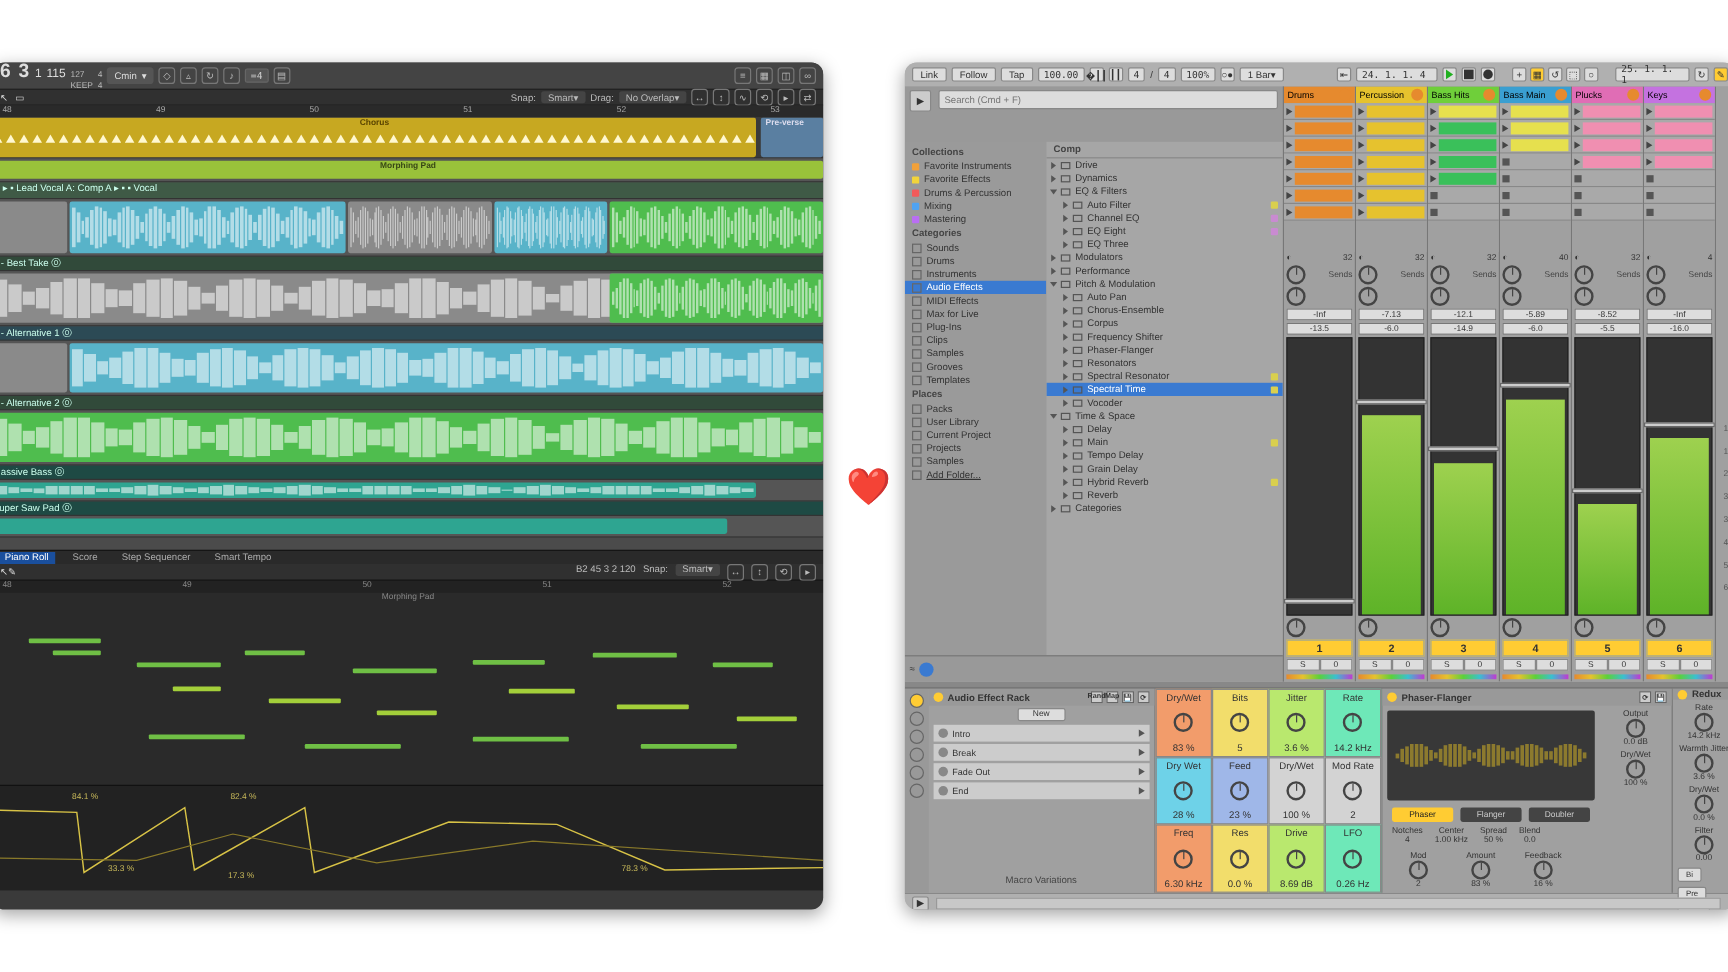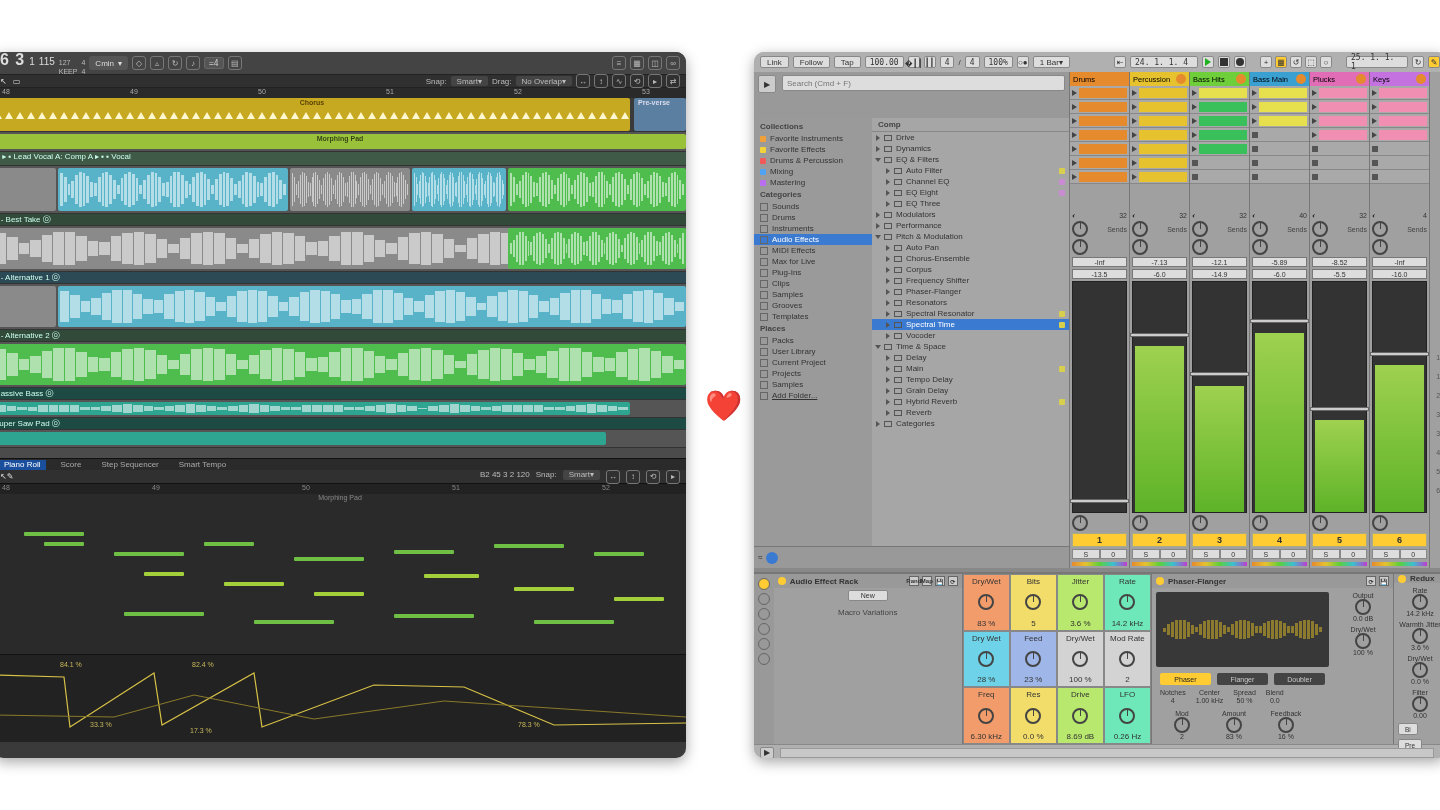--- a/index.html
+++ b/index.html
@@ -1827,20 +1827,42 @@
           <span class="r">
             <span class="mini">Rand</span>
             <span class="mini">Map</span>
             <span class="mini">💾</span>
             <span class="mini">⟳</span>
           </span>
         </div>
         <div class="macro-new">
             <span class="btn">New</span>
           </div>
+        <div class="chain-list" id="chains">
+            <div class="chain">
+              <span class="cdot"></span>
+              <span>Intro</span>
+              <span class="cplay"></span>
+            </div>
+            <div class="chain">
+              <span class="cdot"></span>
+              <span>Break</span>
+              <span class="cplay"></span>
+            </div>
+            <div class="chain">
+              <span class="cdot"></span>
+              <span>Fade Out</span>
+              <span class="cplay"></span>
+            </div>
+            <div class="chain">
+              <span class="cdot"></span>
+              <span>End</span>
+              <span class="cplay"></span>
+            </div>
+          </div>
         <div class="mv-lbl">Macro Variations</div>
       </div>
 
       <div class="macro-grid2" id="macros">
           <div class="macro2 r1">
             <span class="nm">Dry/Wet</span>
             <span class="knob"></span>
             <span class="val">83 %</span>
           </div>
           <div class="macro2 r2">

